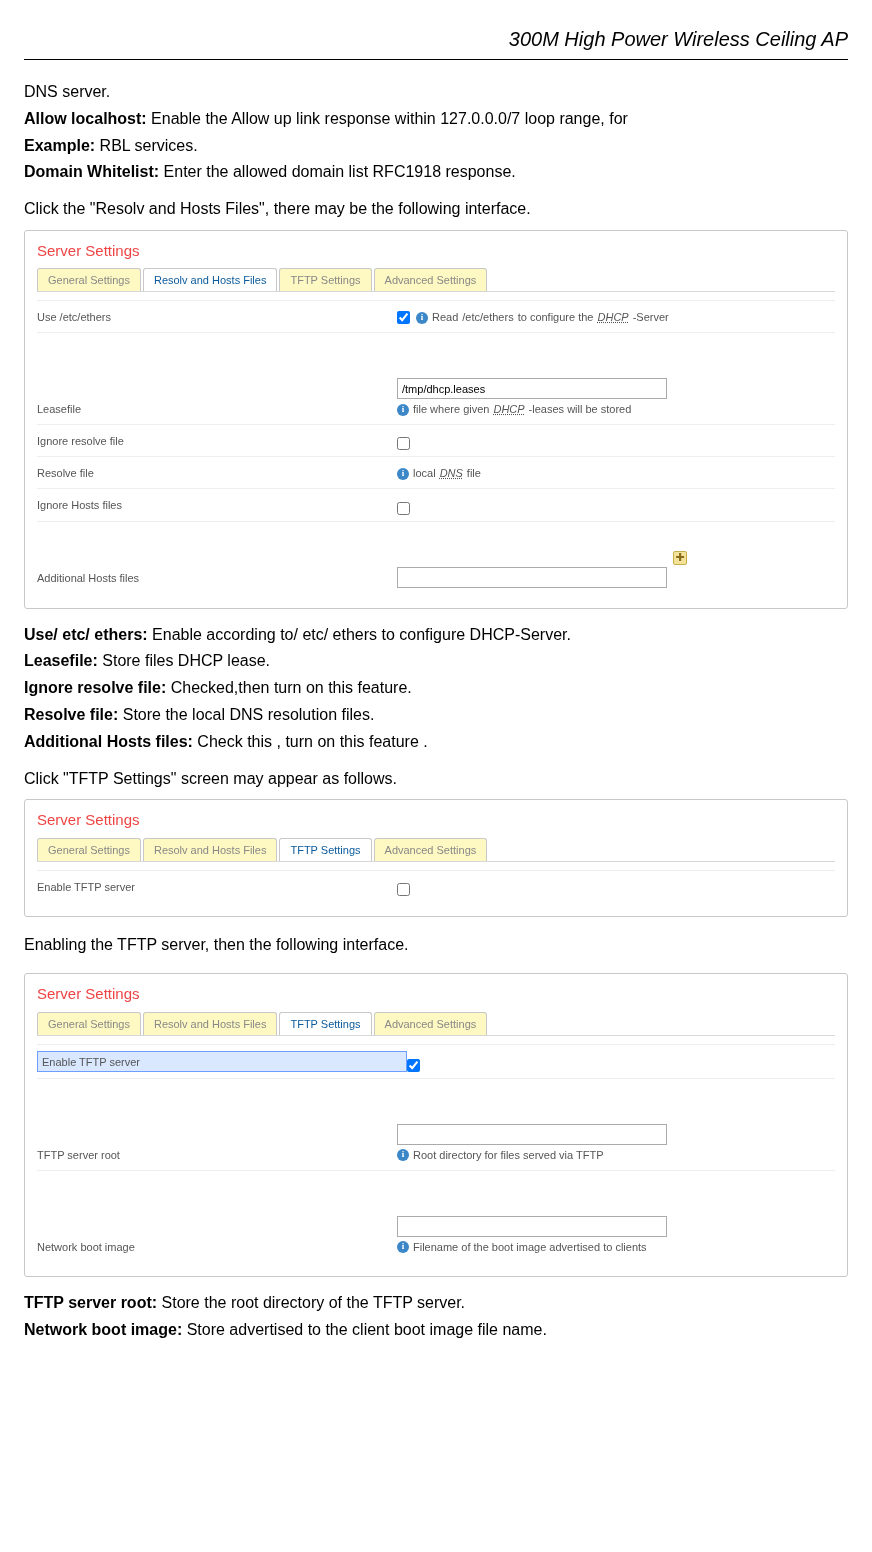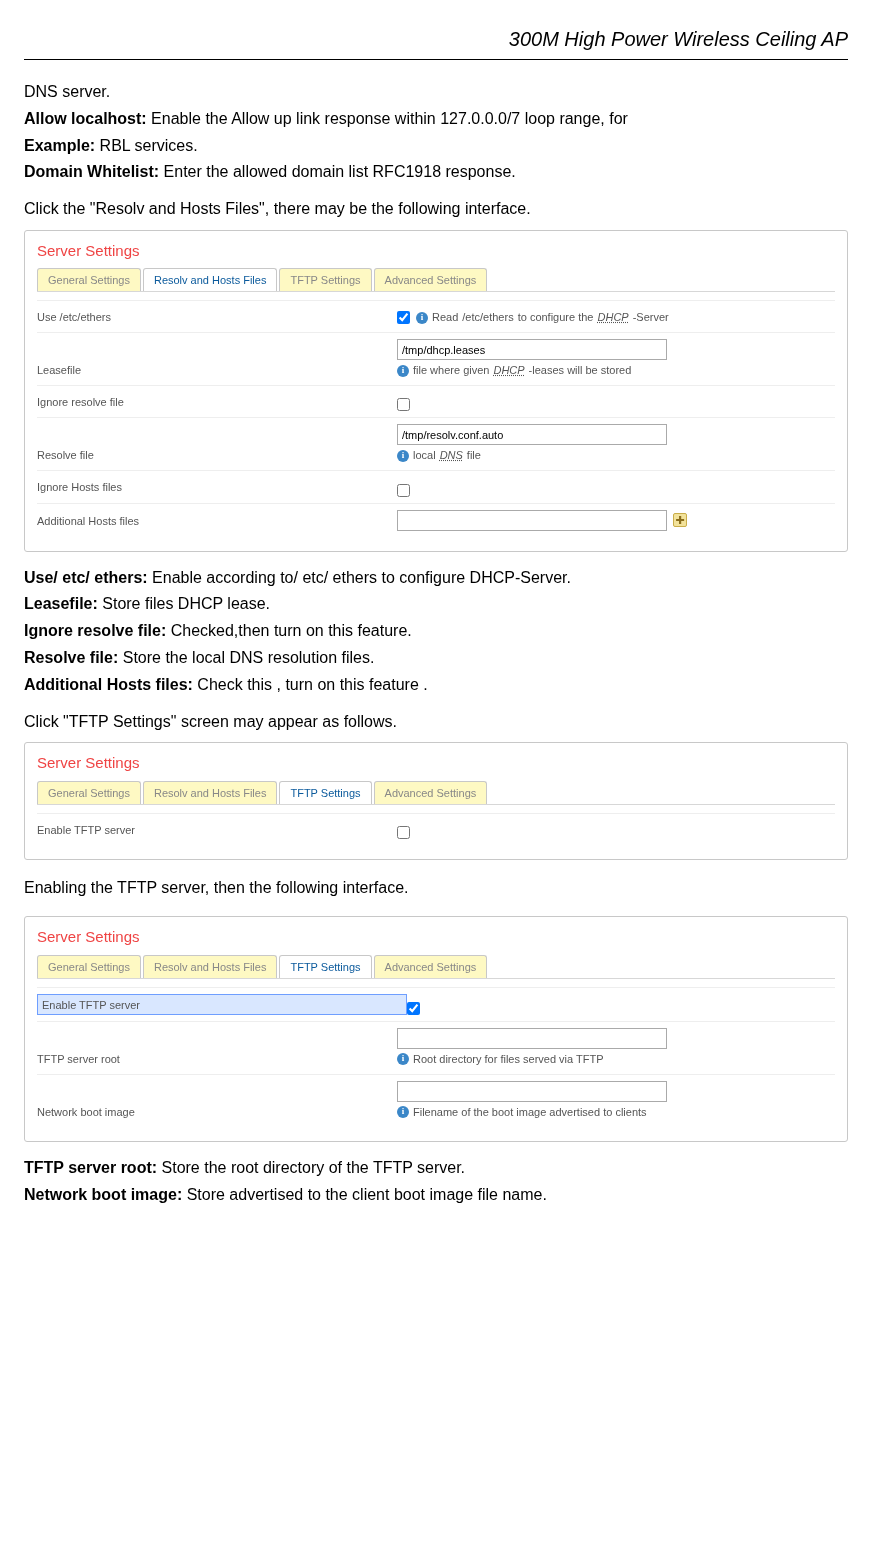--- a/index.html
+++ b/index.html
@@ -99,20 +99,21 @@
   gap: 4px;
   color: #555;
   font-size: 11px;
 }
 input[type="text"].field {
   width: 260px;
   height: 17px;
   font-size: 11px;
   padding: 1px 4px;
   border: 1px solid #aaa;
+  margin-top: 39px;
 }
 input[type="checkbox"].chk {
   width: 13px;
   height: 13px;
   margin: 0;
 }
 .dotted { text-decoration: underline dotted; font-style: italic; }
 .icon-info {
   display: inline-flex;
   width: 12px; height: 12px;
@@ -202,23 +203,20 @@
     <div class="control">
         <div class="line1">
           <input type="checkbox" class="chk" style="">
         </div>
       </div>
   </div>
 
   <div class="row">
     <div class="label">Resolve file</div>
     <div class="control">
-      <div class="line1">
-        <input type="text" class="field" value="/tmp/resolv.conf.auto" style="">
-      </div>
       <div class="desc">
         <span class="icon-info">i</span>
         <span>local </span>
         <span class="dotted">DNS</span>
         <span> file</span>
       </div>
     </div>
   </div>
 
   <div class="row">

